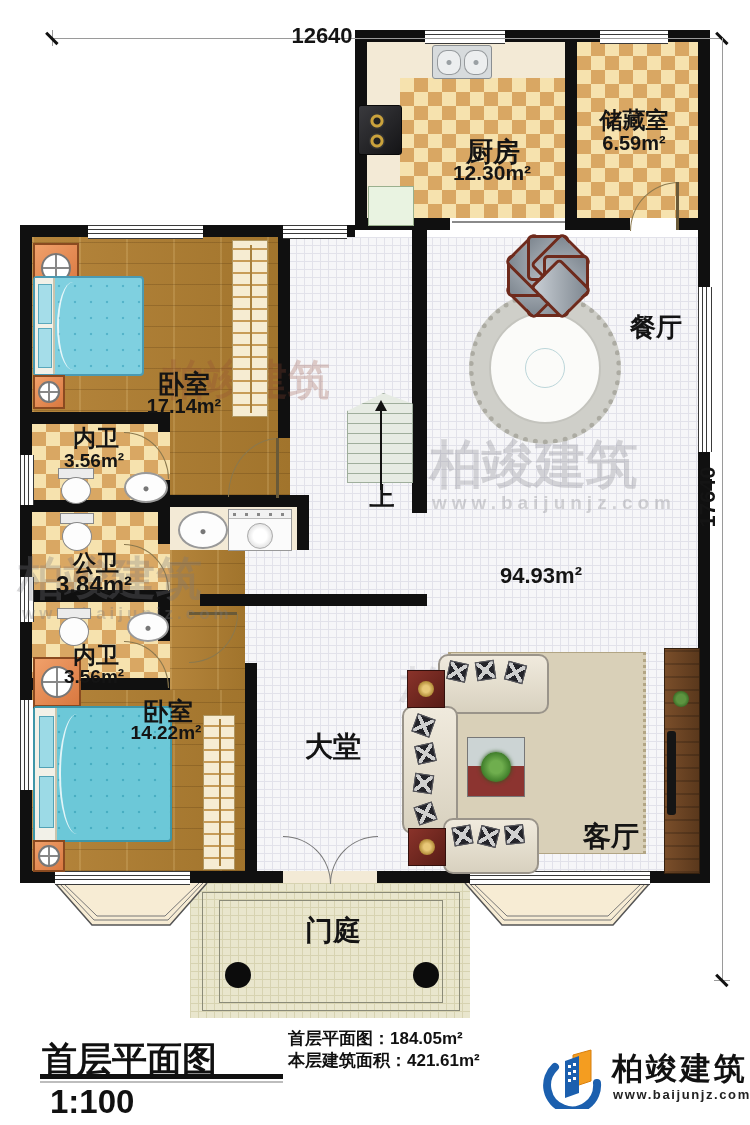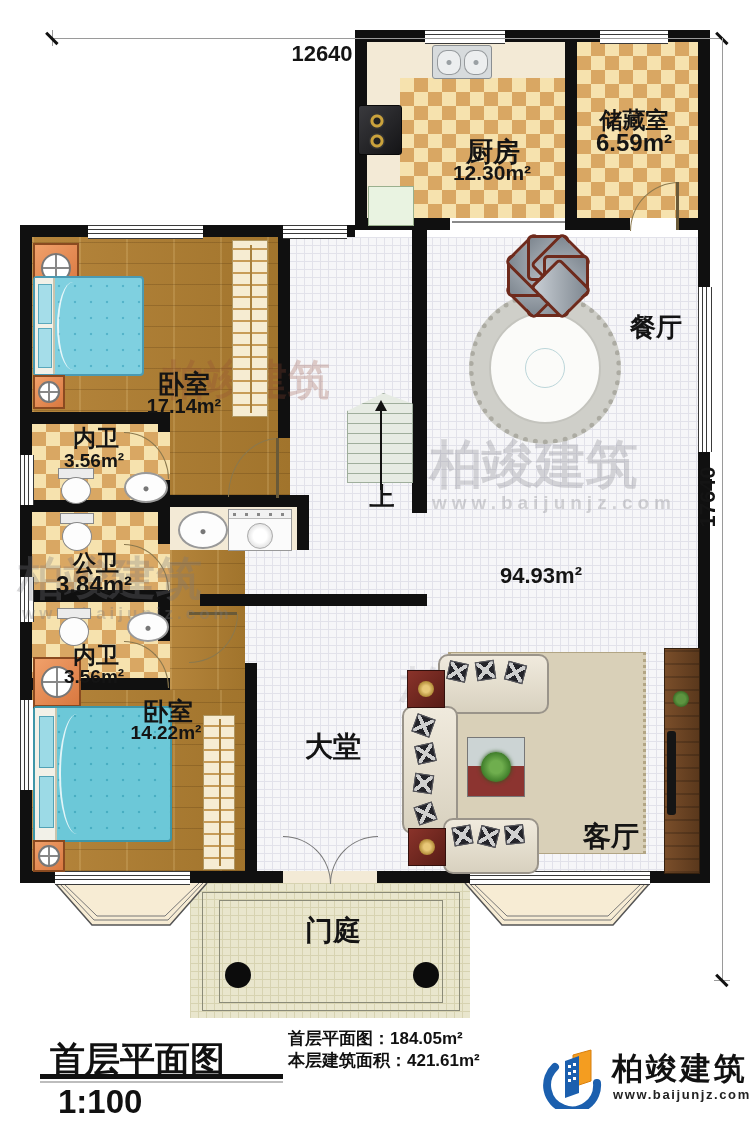--- a/index.html
+++ b/index.html
@@ -231,48 +231,48 @@
     <div class="abs" style="left:2px;top:82px;width:9px;height:84px;background:#151515;border-radius:3px;"></div>
     <div class="abs" style="left:8px;top:42px;width:16px;height:16px;border-radius:50%;background:radial-gradient(circle,#5d9440 0 40%,#33631f 80%);"></div>
   </div>
 
   <div class="abs" style="left:225px;top:962px;width:26px;height:26px;border-radius:50%;background:#0c0c0c;"></div>
   <div class="abs" style="left:413px;top:962px;width:26px;height:26px;border-radius:50%;background:#0c0c0c;"></div>
 
   <div class="rlabel" style="left:493px;top:152px;font-size:27px;">厨房</div>
   <div class="rlabel" style="left:492px;top:173px;font-size:21px;">12.30m²</div>
   <div class="rlabel" style="left:634px;top:120px;font-size:23px;">储藏室</div>
-  <div class="rlabel" style="left:634px;top:143px;font-size:24px;">6.59m²</div>
+  <div class="rlabel" style="left:634px;top:143px;font-size:20px;">6.59m²</div>
   <div class="rlabel" style="left:656px;top:327px;font-size:26px;">餐厅</div>
   <div class="rlabel" style="left:184px;top:384px;font-size:26px;">卧室</div>
   <div class="rlabel" style="left:184px;top:406px;font-size:20px;">17.14m²</div>
   <div class="rlabel" style="left:96px;top:438px;font-size:23px;">内卫</div>
   <div class="rlabel" style="left:94px;top:461px;font-size:19px;">3.56m²</div>
   <div class="rlabel" style="left:96px;top:563px;font-size:23px;">公卫</div>
   <div class="rlabel" style="left:94px;top:585px;font-size:24px;">3.84m²</div>
   <div class="rlabel" style="left:96px;top:655px;font-size:23px;">内卫</div>
   <div class="rlabel" style="left:94px;top:677px;font-size:19px;">3.56m²</div>
   <div class="rlabel" style="left:168px;top:711px;font-size:25px;">卧室</div>
   <div class="rlabel" style="left:166px;top:733px;font-size:19px;">14.22m²</div>
   <div class="rlabel" style="left:541px;top:576px;font-size:22px;">94.93m²</div>
   <div class="rlabel" style="left:333px;top:747px;font-size:28px;">大堂</div>
   <div class="rlabel" style="left:611px;top:837px;font-size:28px;">客厅</div>
   <div class="rlabel" style="left:333px;top:931px;font-size:28px;">门庭</div>
 
   <div class="dimline" style="left:52px;top:38px;width:670px;height:1px;"></div>
   <div class="dimline" style="left:52px;top:30px;width:1px;height:16px;"></div>
   <div class="tick" style="left:44px;top:37px;"></div>
   <div class="tick" style="left:714px;top:37px;"></div>
-  <div class="rlabel" style="left:322px;top:36px;font-size:22px;margin-top:18px;">12640</div>
+  <div class="rlabel" style="left:322px;top:36px;font-size:22px;">12640</div>
   <div class="dimline" style="left:722px;top:38px;width:1px;height:942px;"></div>
   <div class="dimline" style="left:714px;top:980px;width:16px;height:1px;"></div>
   <div class="tick" style="left:714px;top:979px;"></div>
   <div class="rlabel" style="left:708px;top:497px;font-size:22px;transform:translate(-50%,-50%) rotate(-90deg);">17640</div>
 
-  <div class="abs" style="left:42px;top:1036px;width:250px;margin-left:8px;">
+  <div class="abs" style="left:42px;top:1036px;width:250px;">
     <span style="font-size:35px;font-weight:bold;color:#111;">首层平面图</span>
     <span style="font-size:33px;font-weight:bold;color:#111;margin-left:8px;">1:100</span>
   </div>
   <div class="abs" style="left:40px;top:1074px;width:243px;height:5px;background:#111;"></div>
   <div class="abs" style="left:40px;top:1081px;width:243px;height:2px;background:#bdbdbd;"></div>
 
   <div class="abs" style="left:288px;top:1028px;width:250px;">
     <div class="infoline"><span>首层平面图：</span><span>184.05m²</span></div>
     <div class="infoline"><span>本层建筑面积：</span><span>421.61m²</span></div>
   </div>

